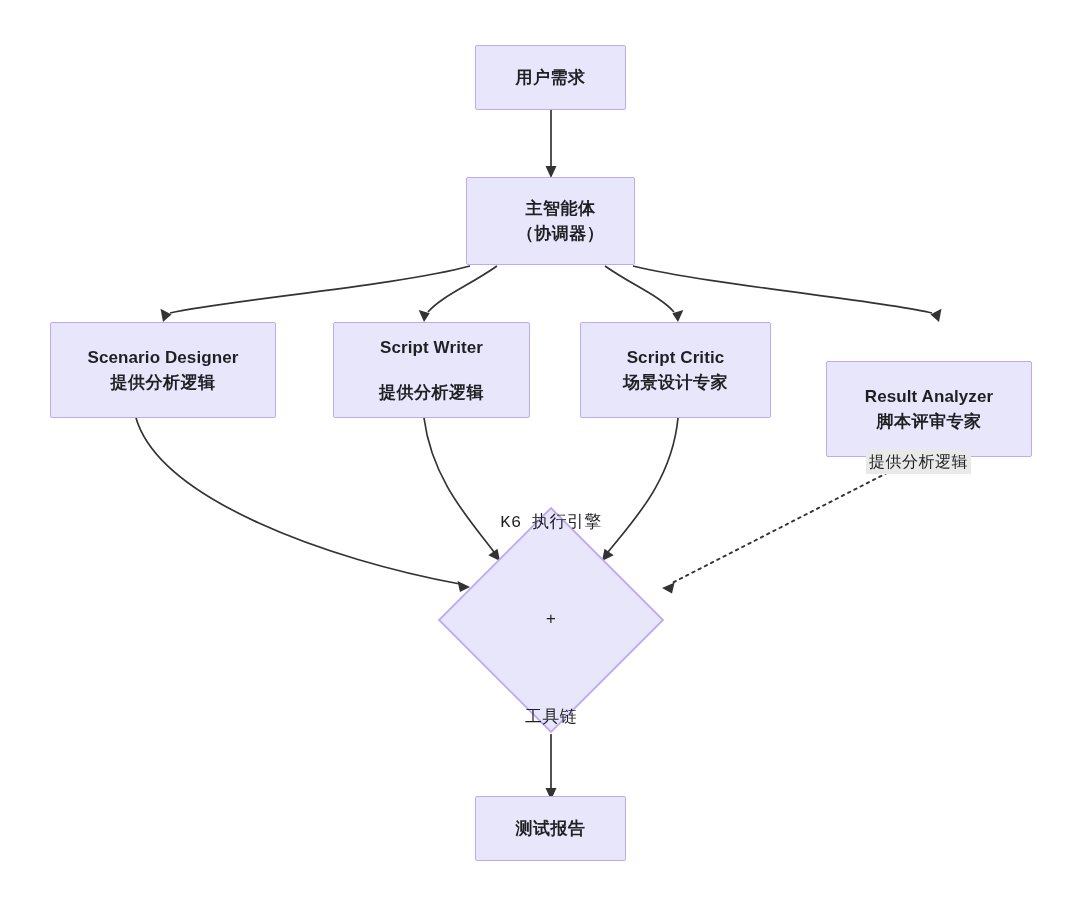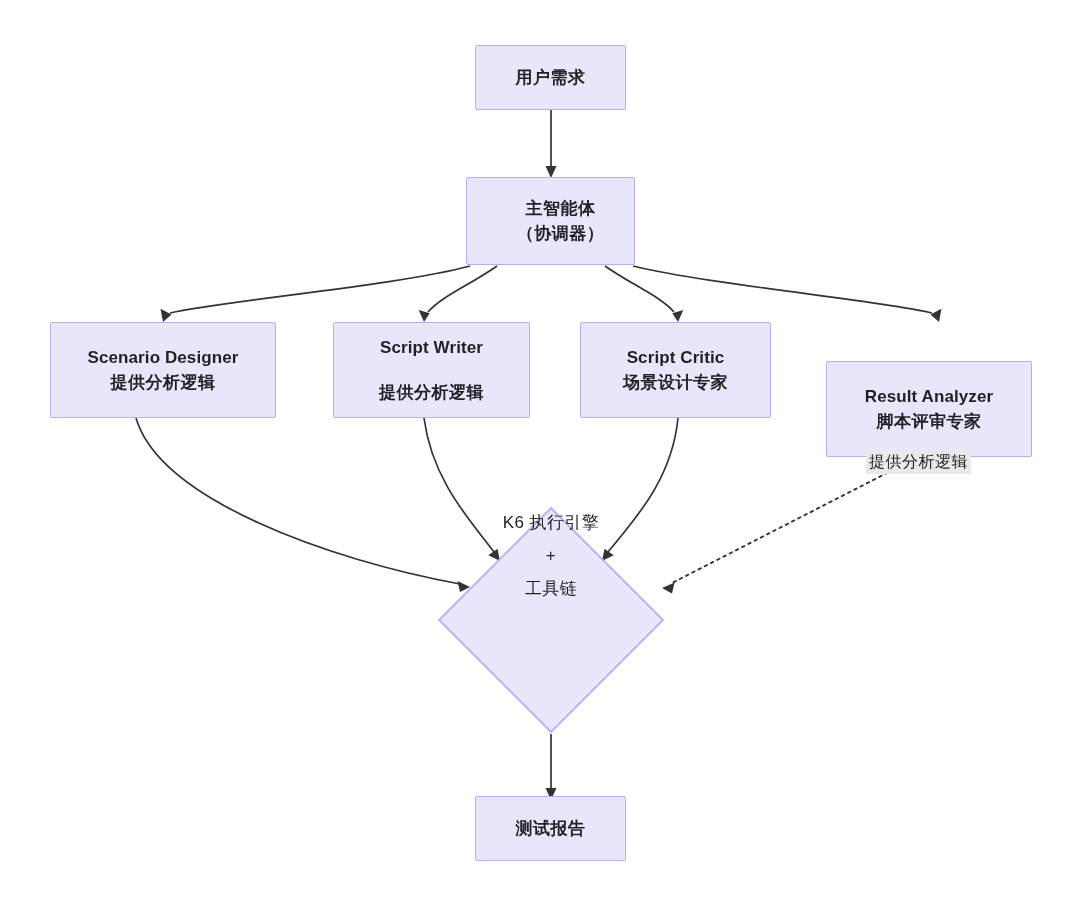--- a/index.html
+++ b/index.html
@@ -76,27 +76,28 @@
   }
   .diamond-label {
     position: absolute;
     left: 0;
     top: 0;
     width: 100%;
     height: 100%;
     display: flex;
     flex-direction: column;
     align-items: center;
-    justify-content: flex-start;
+    justify-content: space-between;
     color: #1f2023;
     font-size: 17px;
     line-height: 1.95;
     text-align: center;
     letter-spacing: 0.4px;
     pointer-events: none;
+    font-family: Liberation Mono, monospace;
   }
   .edge-label {
     position: absolute;
     background: #e9e9e9;
     color: #1f2023;
     font-size: 16px;
     letter-spacing: 0.5px;
     padding: 1px 3px;
     white-space: nowrap;
     line-height: 1.35;

